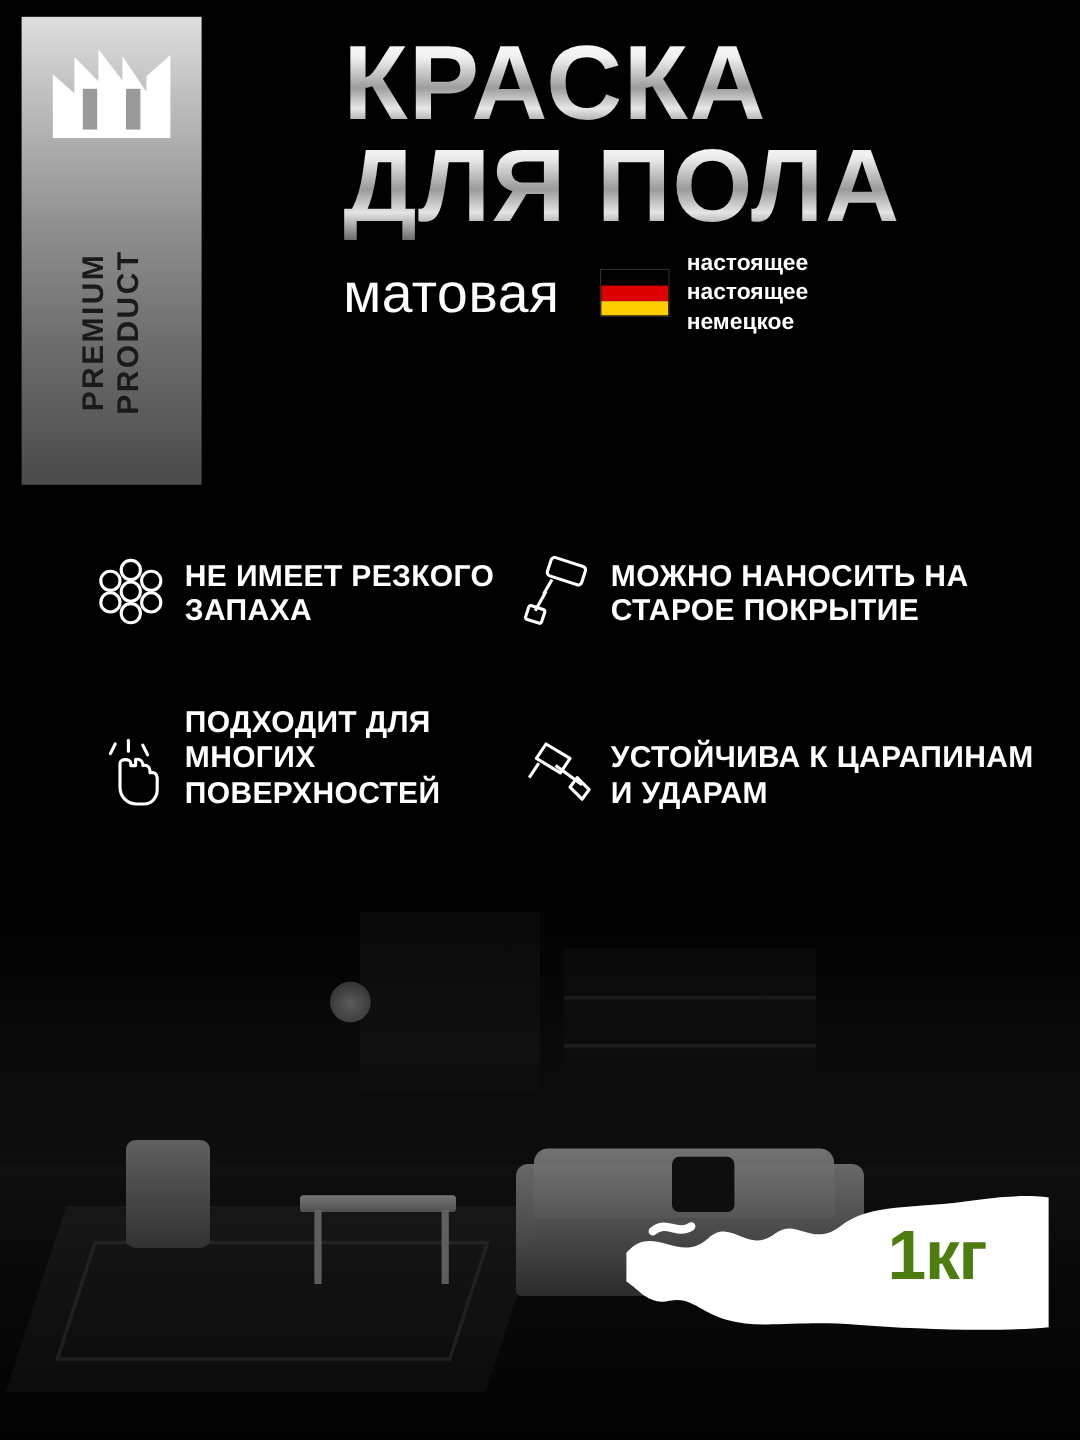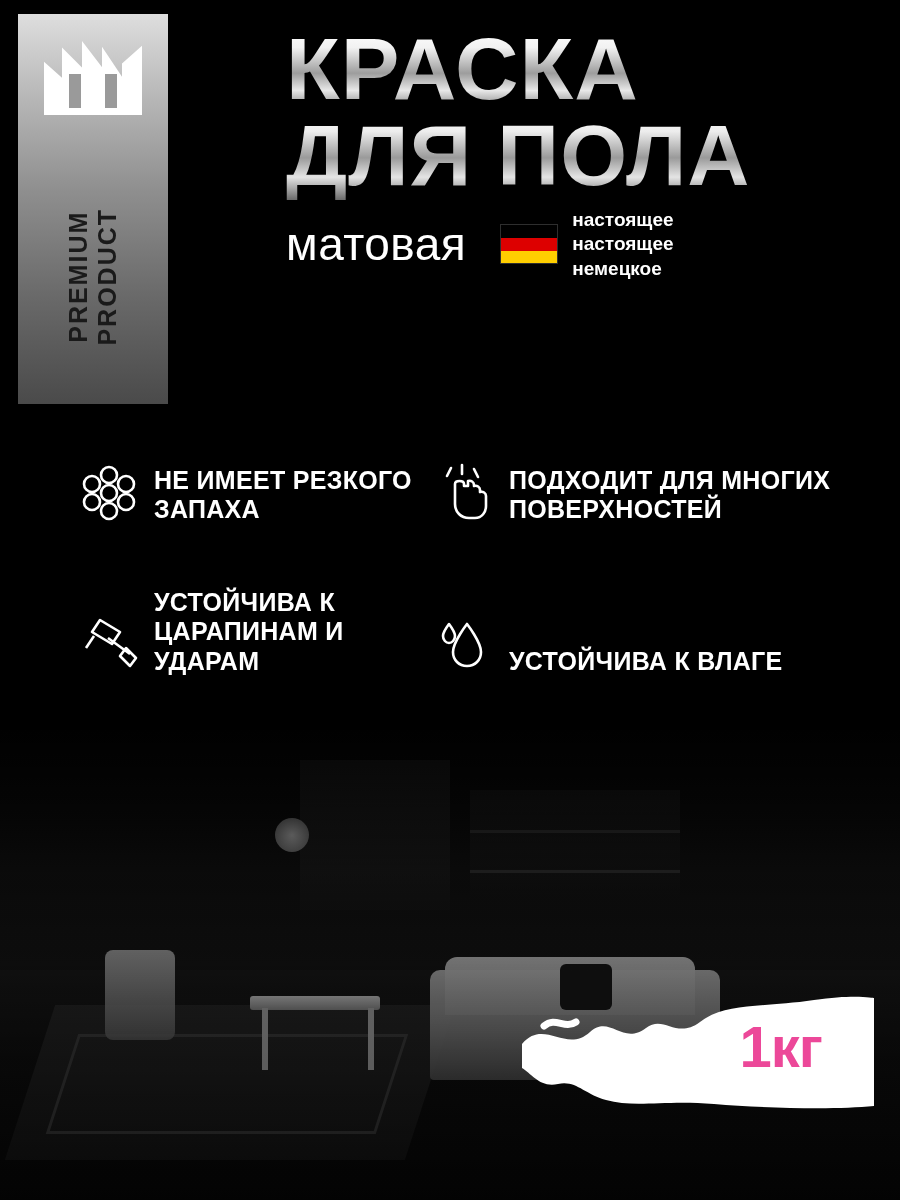--- a/index.html
+++ b/index.html
@@ -221,21 +221,21 @@
     position:absolute;
     right:26px; bottom:88px;
     width:360px; height:130px;
   }
   .weight-splash svg { display:block; width:100%; height:100%; }
   .weight-label {
     position:absolute;
     right:78px; bottom:120px;
     font-size:58px;
     font-weight:bold;
-    color:#ec4899;
+    color:#4d7c0f;
     letter-spacing:-1px;
     text-align:right;
   }
 </style>
 </head>
 <body>
 
 <div class="page">
 
   <div class="premium-badge">
@@ -283,20 +283,33 @@
             <circle cx="14" cy="22" r="8"></circle>
             <circle cx="48" cy="22" r="8"></circle>
             <circle cx="14" cy="40" r="8"></circle>
             <circle cx="48" cy="40" r="8"></circle>
           </g>
         </svg>
       </span>
       <span class="f-text">НЕ ИМЕЕТ РЕЗКОГО ЗАПАХА</span>
     </div>
 
+    <div class="feature">
+      <span class="f-icon">
+        <svg viewBox="0 0 62 62" width="62" height="62" aria-hidden="true">
+          <g fill="none" stroke="#ffffff" stroke-width="2.6" stroke-linejoin="round">
+            <rect x="24" y="6" width="30" height="16" rx="3" transform="rotate(18 39 14)"></rect>
+            <path d="M27 21 L20 33"></path>
+            <path d="M22 31 L13 47"></path>
+            <rect x="6" y="44" width="14" height="12" rx="2" transform="rotate(18 13 50)"></rect>
+          </g>
+        </svg>
+      </span>
+      <span class="f-text">МОЖНО НАНОСИТЬ НА СТАРОЕ ПОКРЫТИЕ</span>
+    </div>
 
     <div class="feature">
       <span class="f-icon">
         <svg viewBox="0 0 62 62" width="62" height="62" aria-hidden="true">
           <g fill="none" stroke="#ffffff" stroke-width="2.6" stroke-linecap="round" stroke-linejoin="round">
             <path d="M18 6 L14 14"></path>
               <path d="M29 3 L29 12"></path>
               <path d="M41 7 L45 15"></path>
             <path d="M22 22 L22 42 C22 50 28 56 36 56 L42 56 C49 56 53 50 53 44 L53 34
                      C53 31 50 29 47 30 L47 28 C47 25 44 23 41 24 L41 23 C41 20 38 18 35 19

